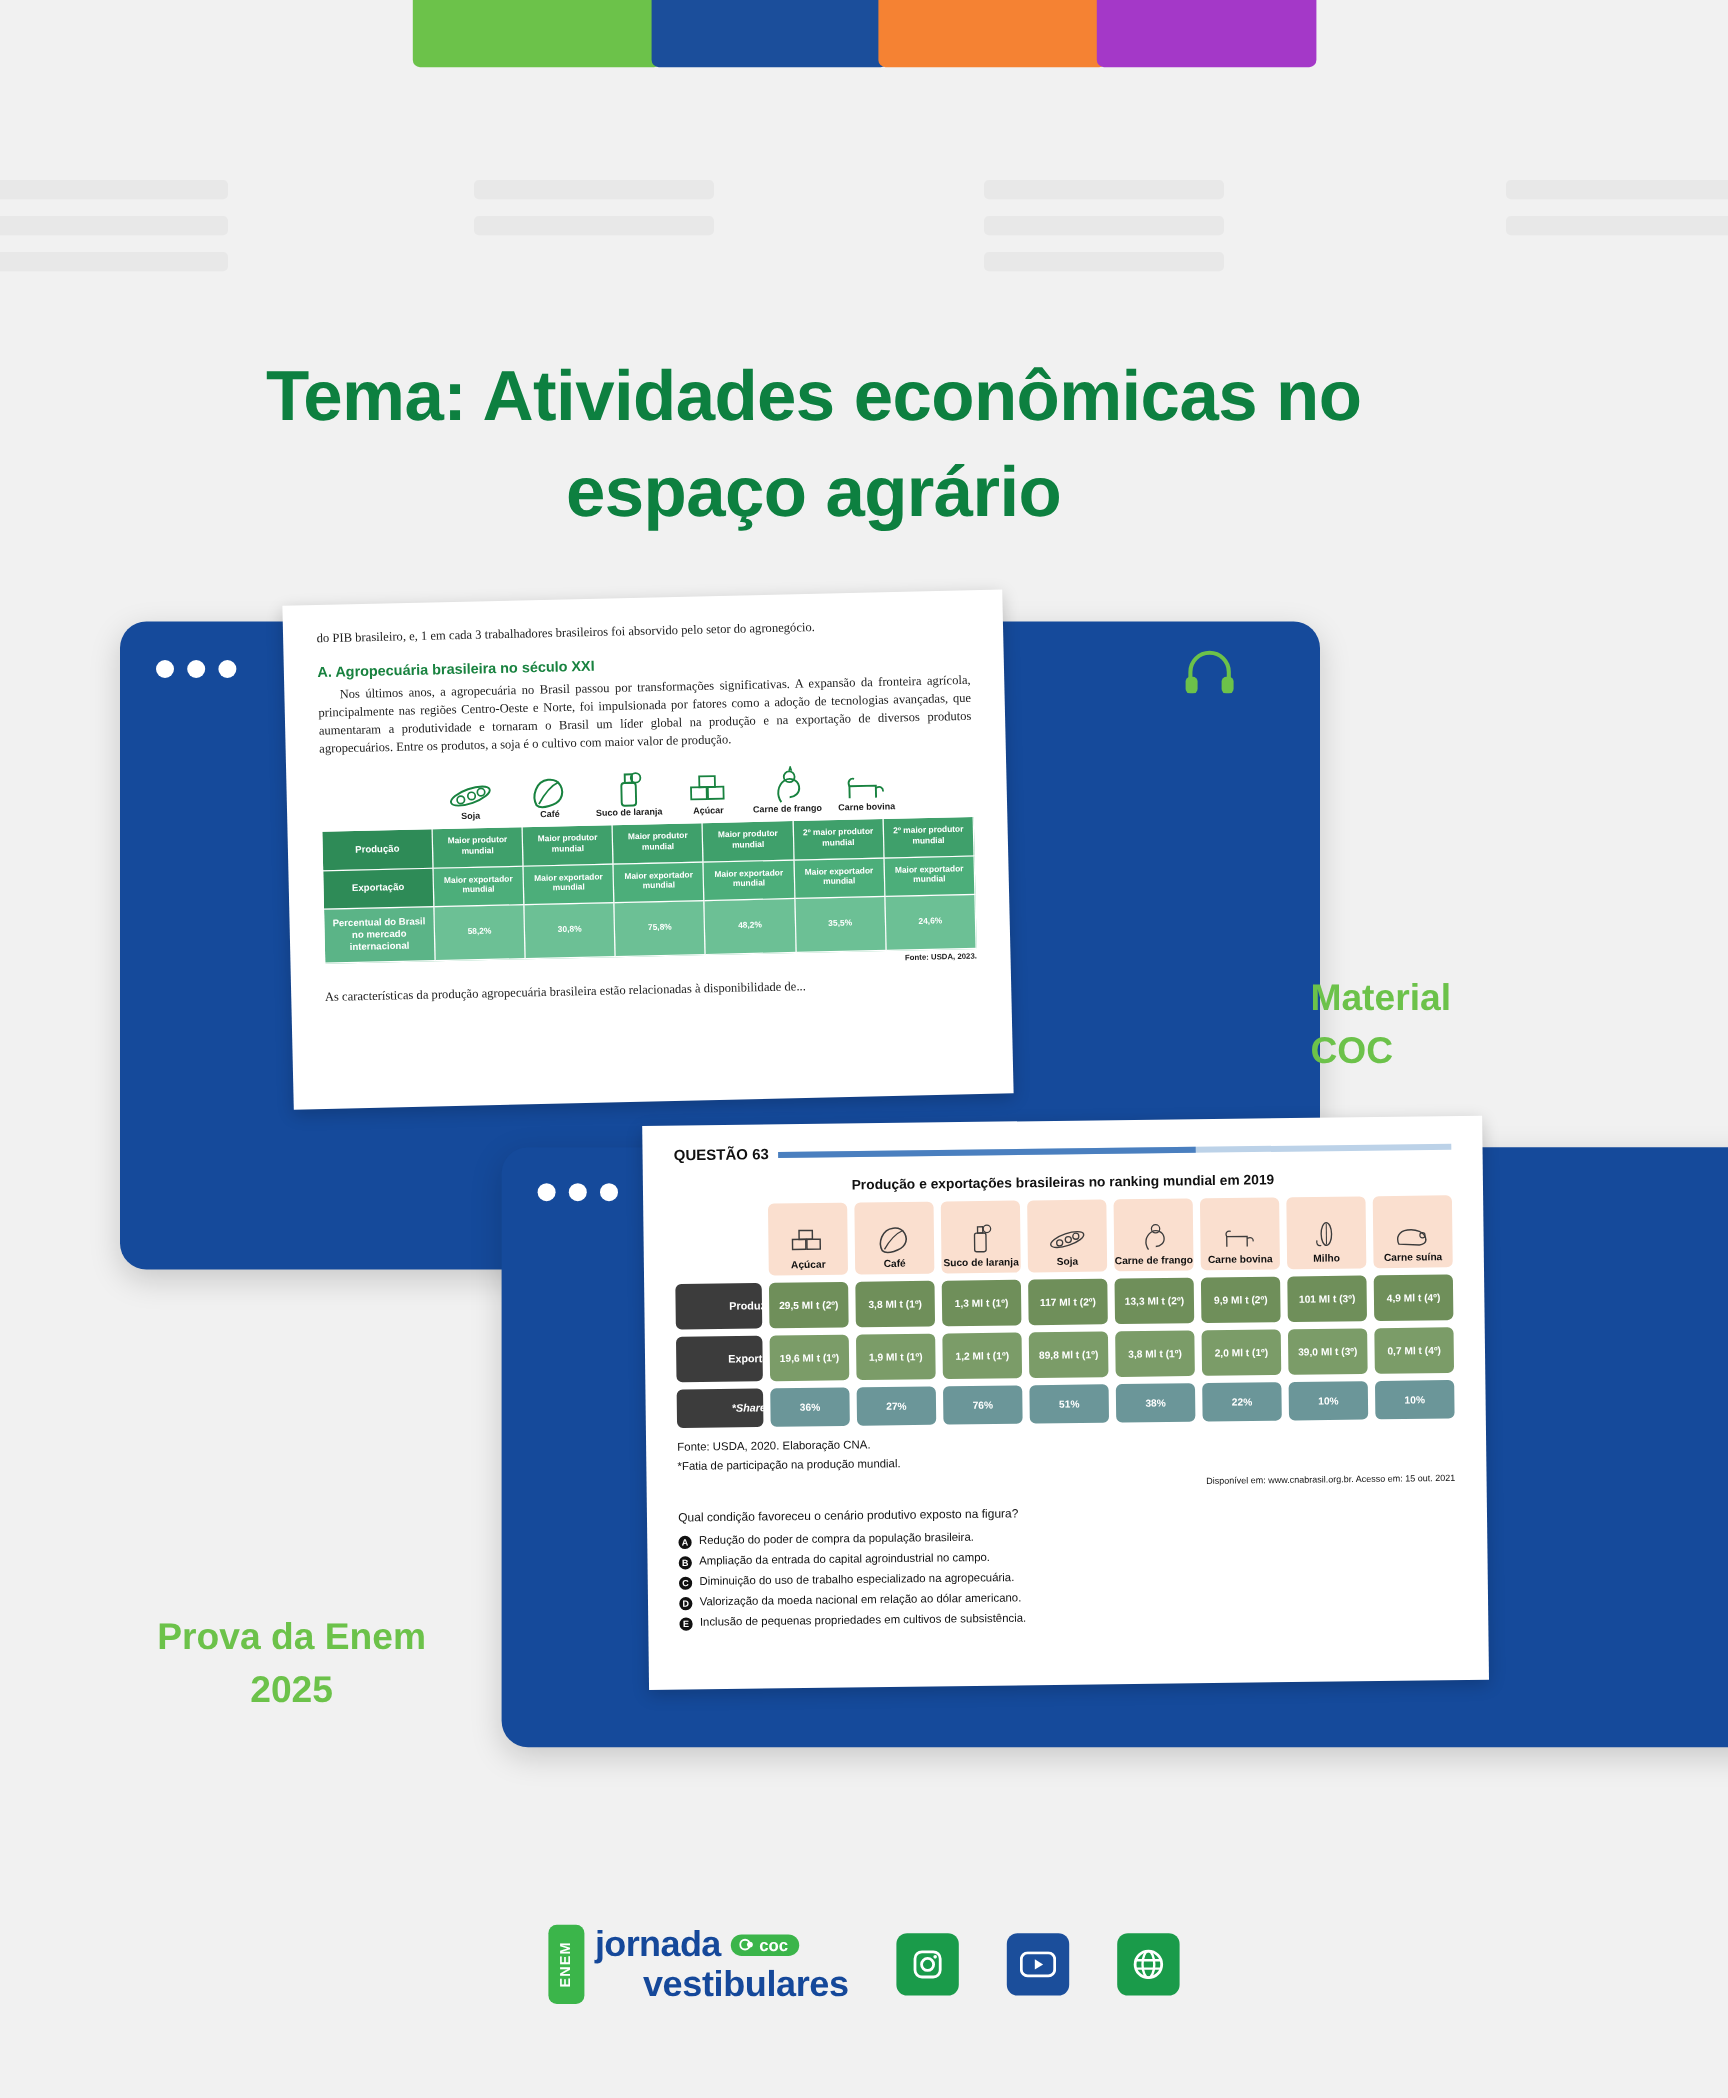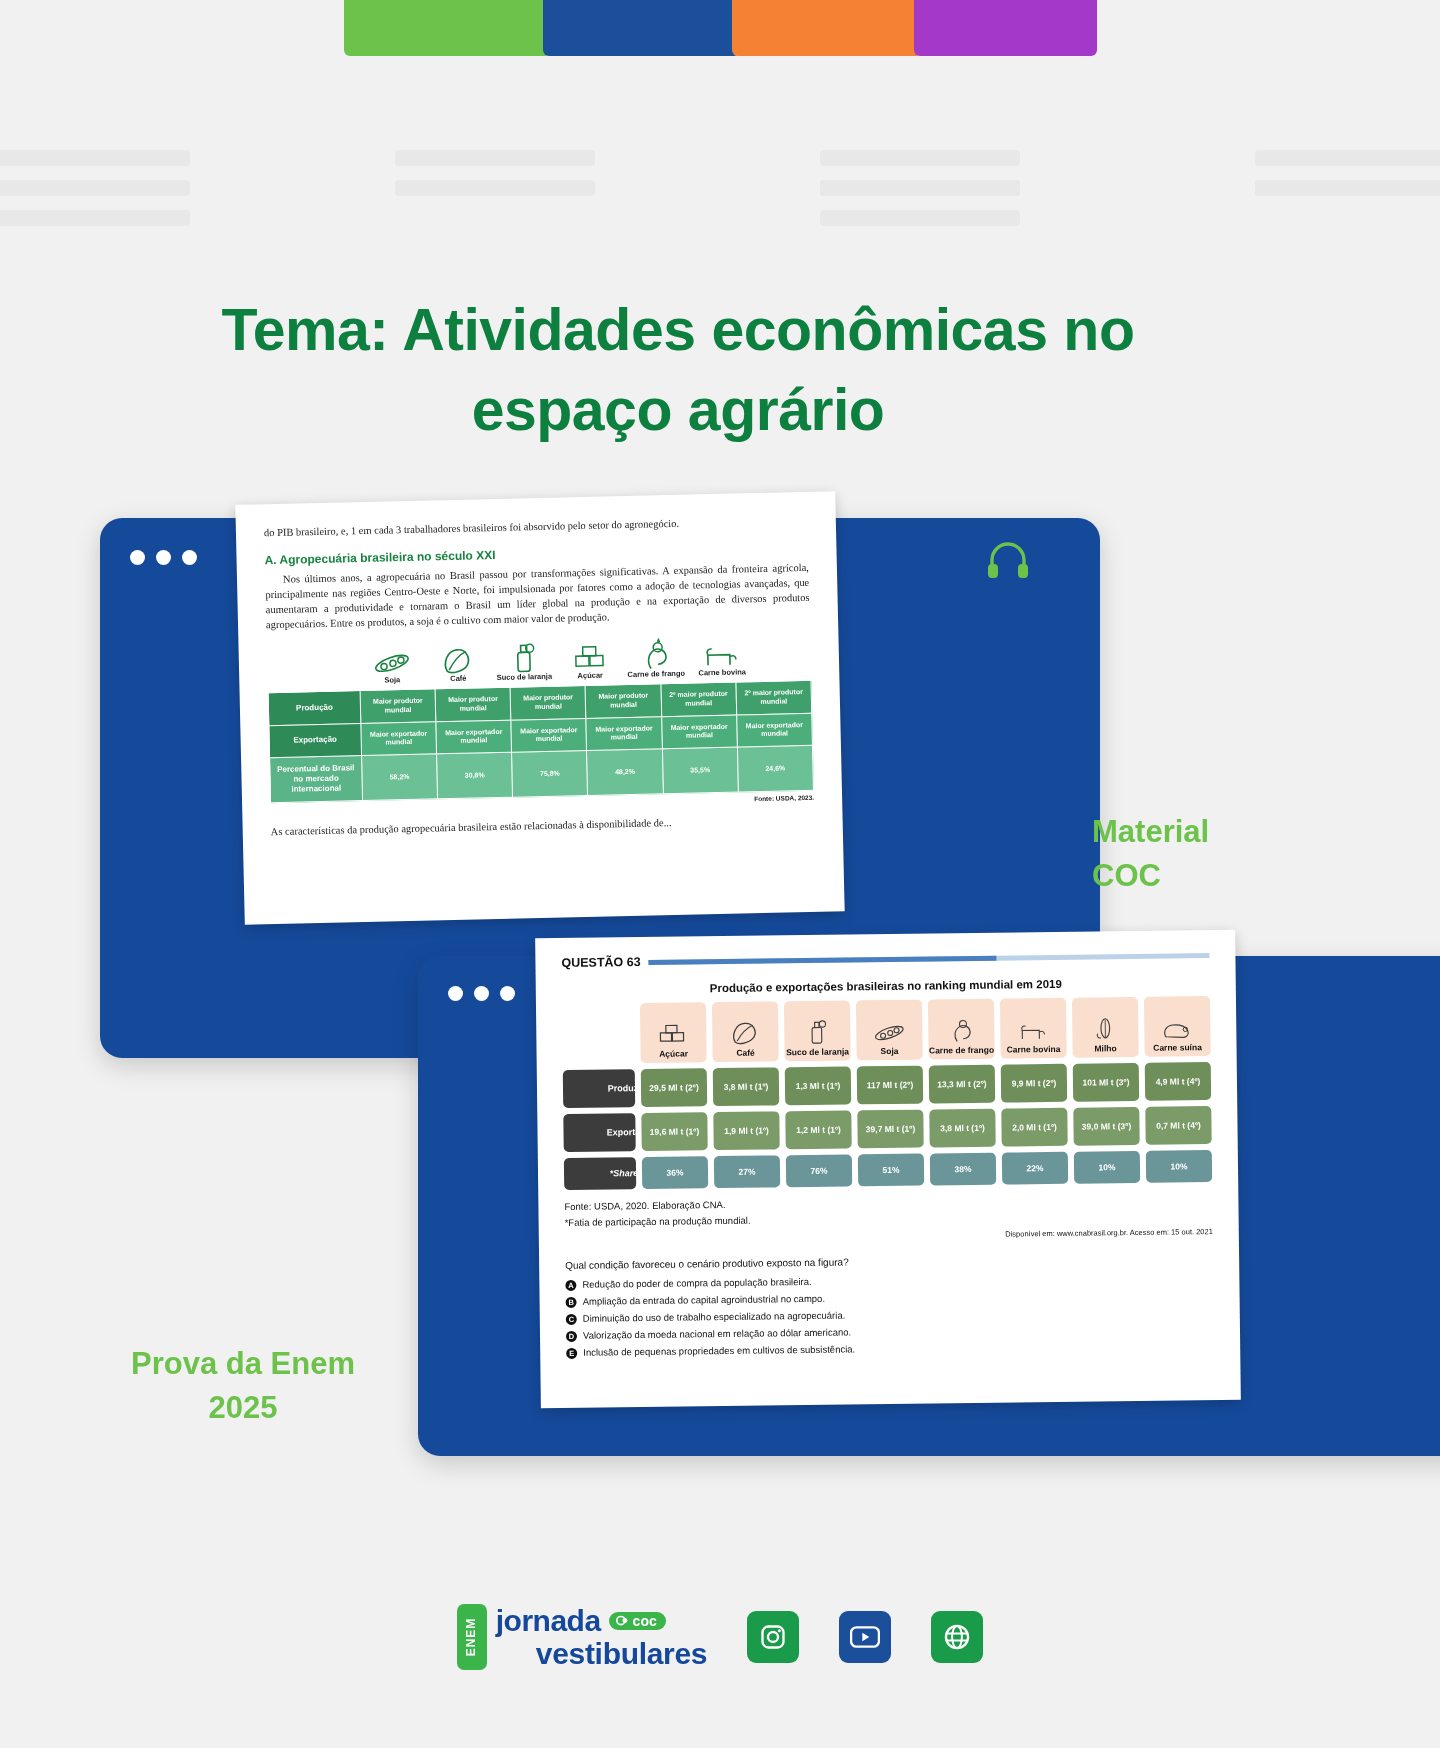--- a/index.html
+++ b/index.html
@@ -589,21 +589,21 @@
                 <svg viewBox="0 0 40 24" width="36" height="22">
                     <ellipse cx="20" cy="12" rx="16" ry="5.5" fill="none" stroke="#3c3c3c" stroke-width="1.3" transform="rotate(-18 20 12)"></ellipse>
                     <circle cx="13" cy="15" r="2.8" fill="none" stroke="#3c3c3c" stroke-width="1.2"></circle>
                     <circle cx="21" cy="12" r="2.8" fill="none" stroke="#3c3c3c" stroke-width="1.2"></circle>
                     <circle cx="28" cy="9" r="2.8" fill="none" stroke="#3c3c3c" stroke-width="1.2"></circle>
                   </svg>
               </span>
               <span>Soja</span>
             </div>
             <div class="enem-cell produz">117 Ml t (2º)</div>
-            <div class="enem-cell exporta">39,7 Ml t (1º)</div>
+            <div class="enem-cell exporta">89,8 Ml t (1º)</div>
             <div class="enem-cell share">51%</div>
           </div>
 
           <div class="enem-col">
             <div class="enem-head">
               <span>
                 <svg viewBox="0 0 30 30" width="26" height="26">
                     <path d="M10 28 c-4 -6 -3 -13 3 -17 5 -3 11 0 12 5 1 6 -4 9 -8 9" fill="none" stroke="#3c3c3c" stroke-width="1.3"></path>
                     <circle cx="17" cy="8" r="4" fill="none" stroke="#3c3c3c" stroke-width="1.2"></circle>
                   </svg>

